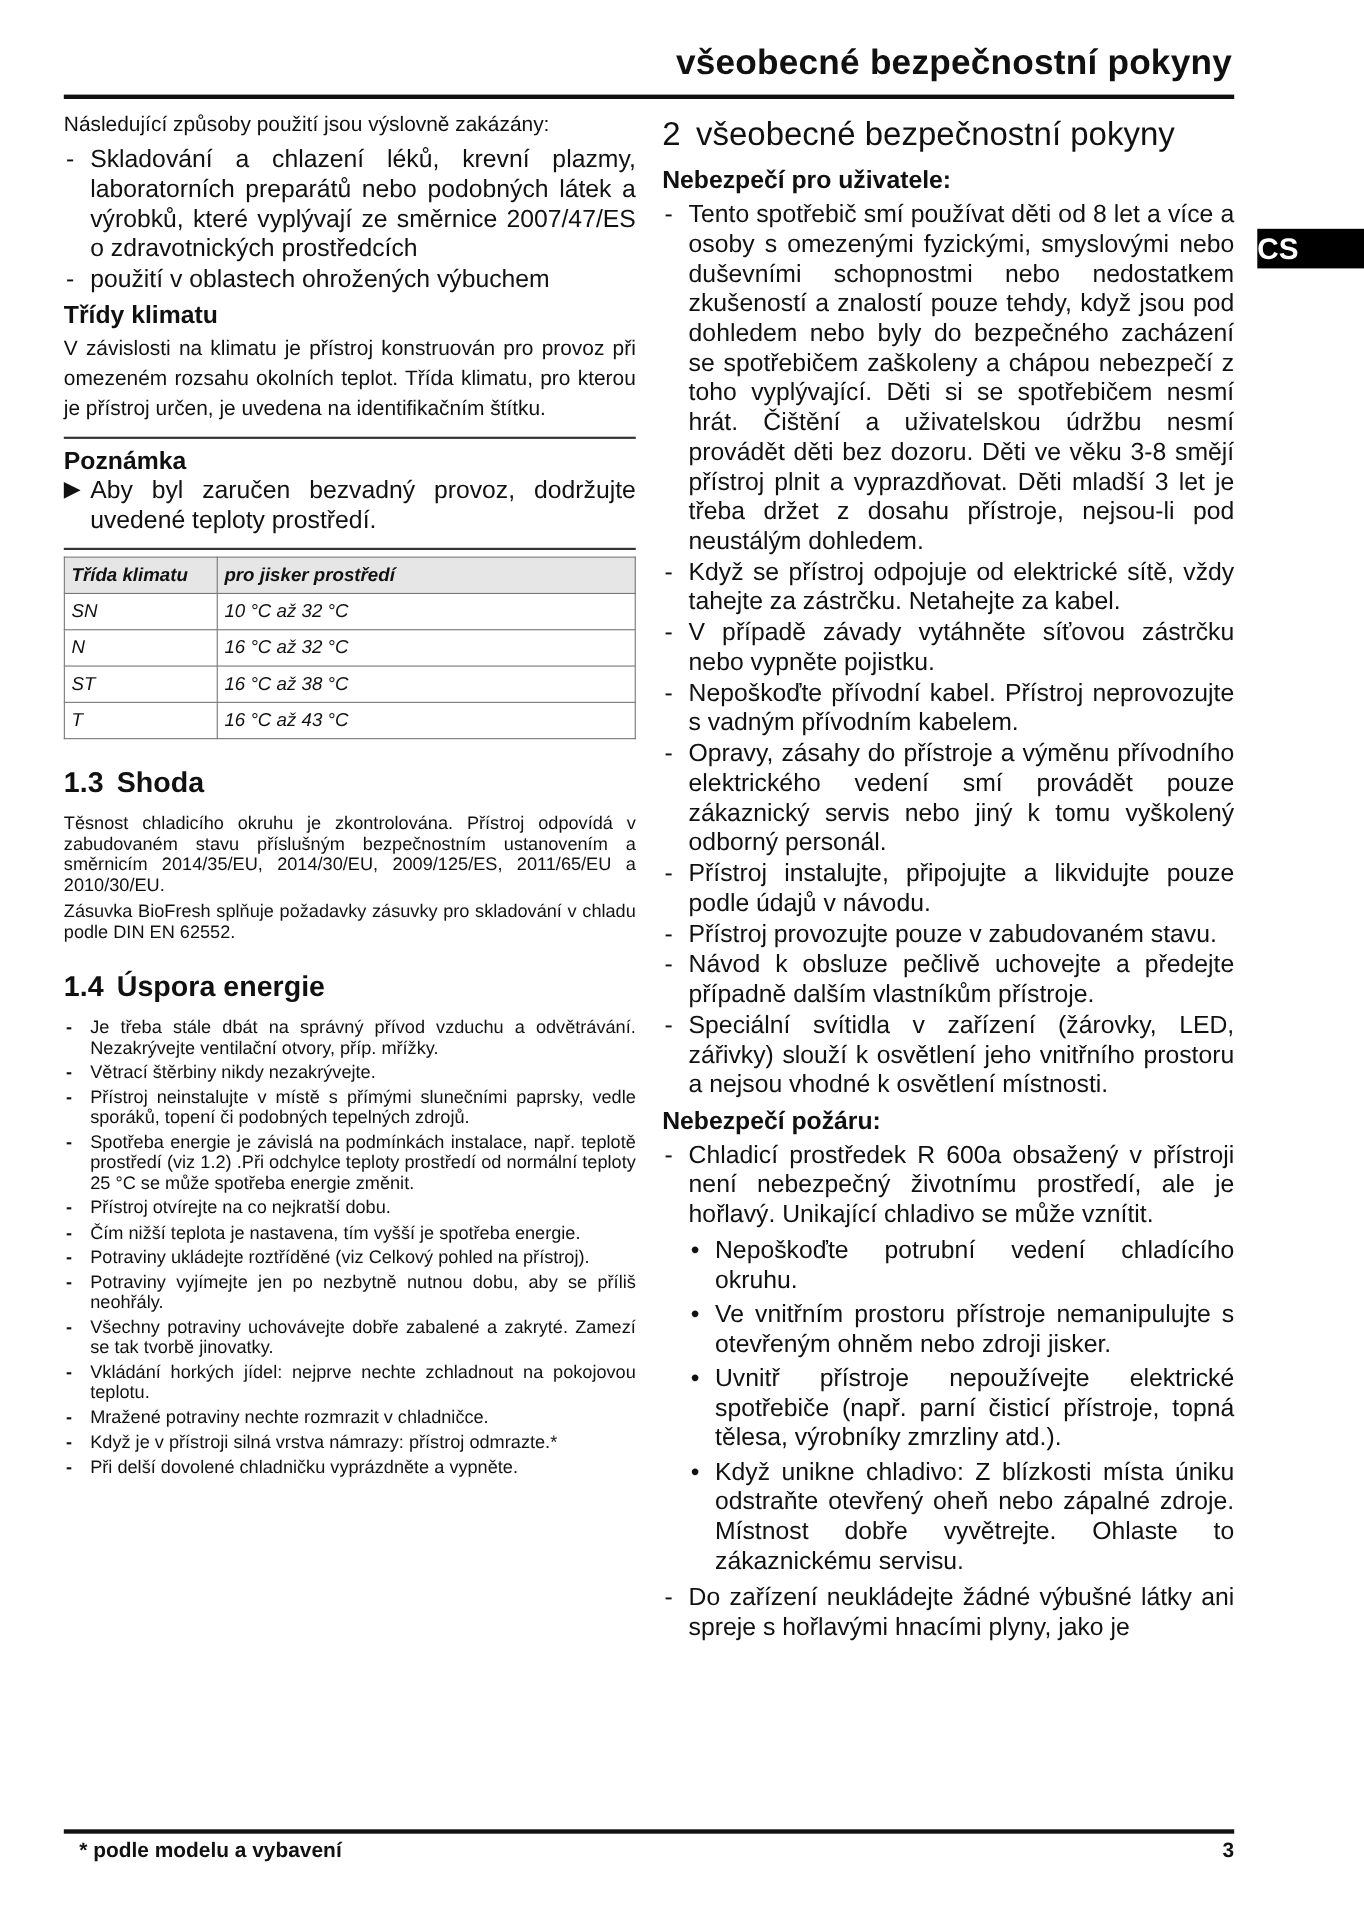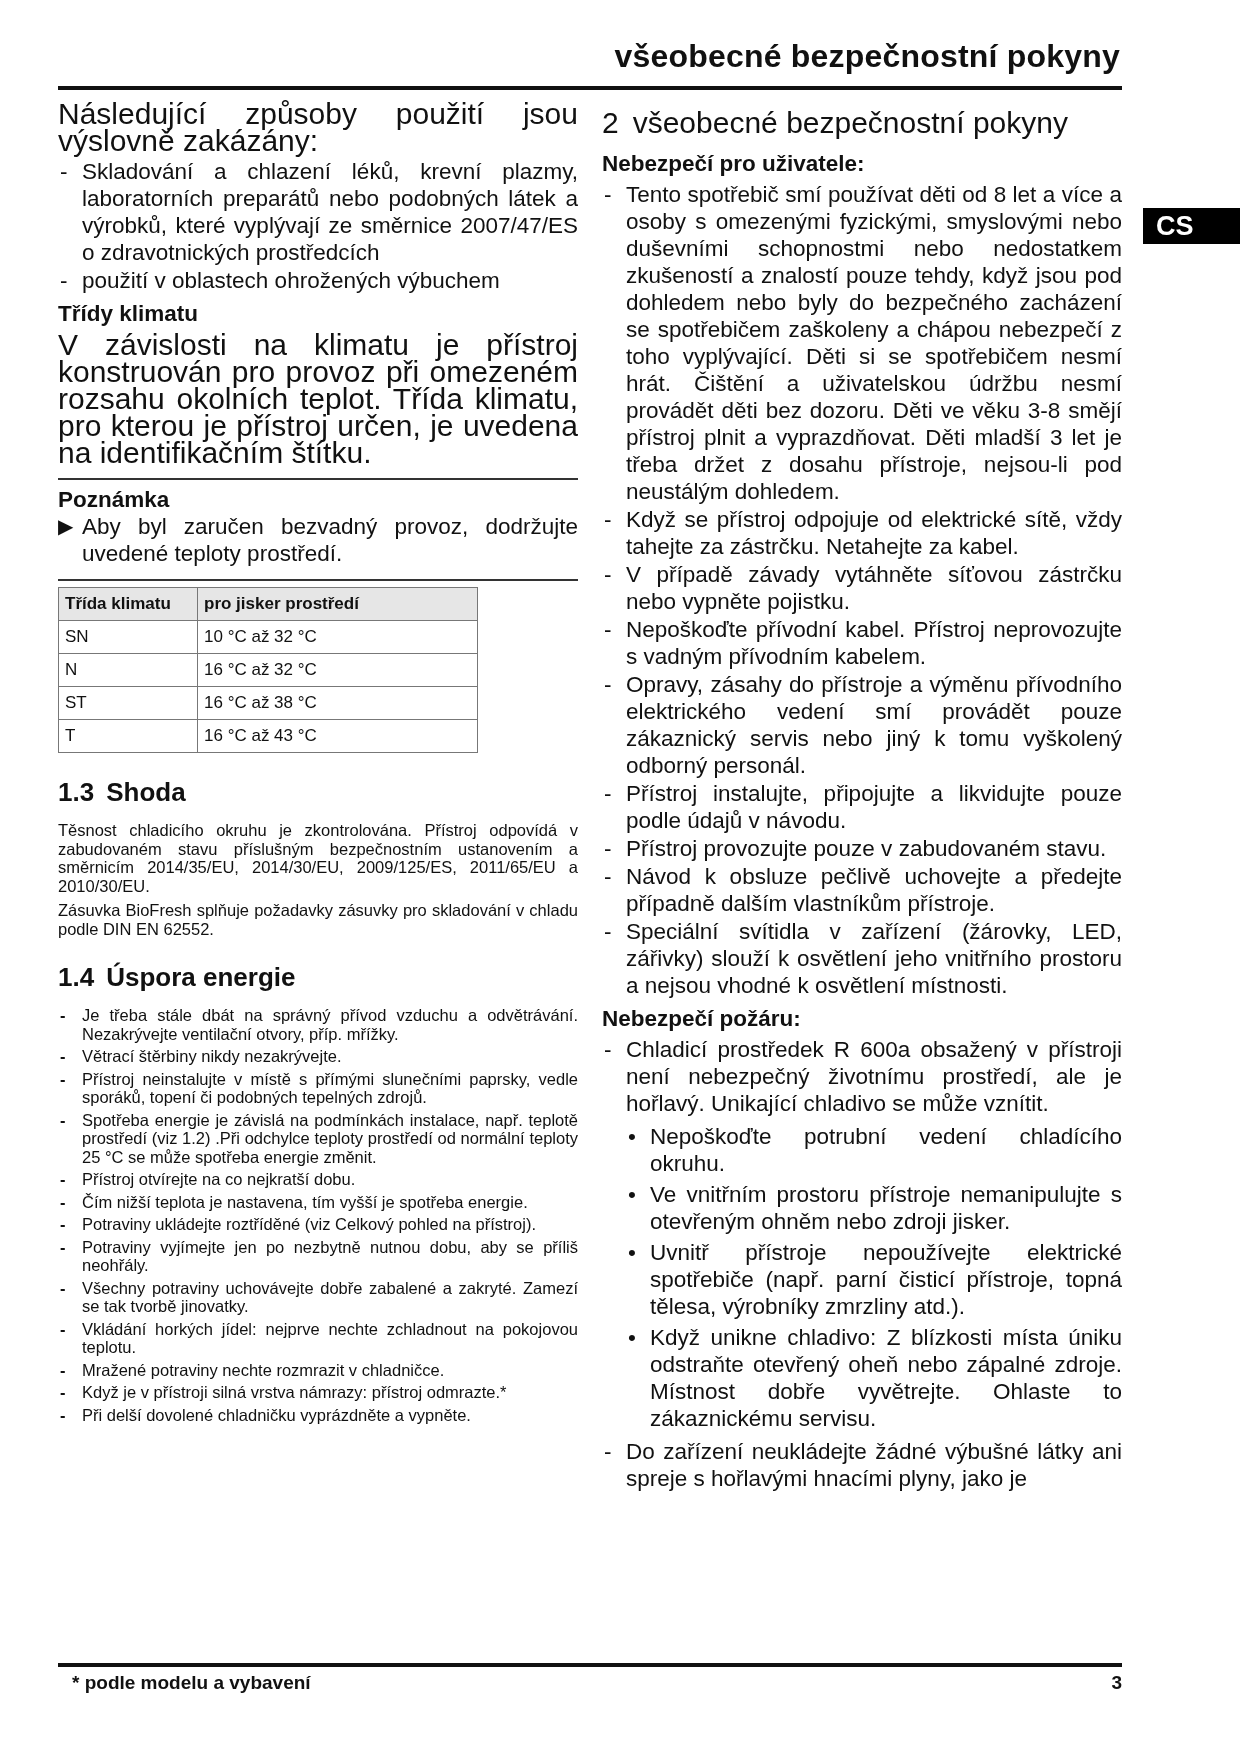--- a/index.html
+++ b/index.html
@@ -5,42 +5,42 @@
   html, body { margin: 0; padding: 0; background: #ffffff; }
   body { width: 1240px; height: 1754px; position: relative; overflow: hidden;
          font-family: "Liberation Sans", "DejaVu Sans", sans-serif; color: #111; }
   .page { position: absolute; left: 0; top: 0; width: 1240px; height: 1754px; }
 
   .running-head { position: absolute; left: 600px; top: 38px; width: 520px; text-align: right;
                   font-size: 32px; font-weight: bold; letter-spacing: 0.2px; }
   .head-rule { position: absolute; left: 58px; top: 86px; width: 1064px; height: 4px; background: #111; }
 
   .lang-tab { position: absolute; left: 1143px; top: 208px; width: 97px; height: 36px; background: #000;
-              color: #fff; font-weight: bold; font-size: 27px; line-height: 36px; padding-left: 13px; box-sizing: border-box; }
+              color: #fff; font-weight: bold; font-size: 27px; line-height: 36px; box-sizing: border-box; }
 
   .col { position: absolute; top: 100px; }
   .col-left { left: 58px; width: 520px; }
   .col-right { left: 602px; width: 520px; }
 
-  .p { font-size: 30px; line-height: 27px; margin: 0 0 8px 0; text-align: justify; }
+  .p { font-size: 19px; line-height: 27px; margin: 0 0 8px 0; text-align: justify; }
   .p.tight { margin-bottom: 4px; }
   .sub { font-size: 22.5px; font-weight: bold; line-height: 27px; margin: 4px 0 4px 0; }
   .dash-list { list-style: none; margin: 0 0 6px 0; padding: 0; }
   .dash-list li { position: relative; padding-left: 24px; font-size: 22.5px; line-height: 27px; text-align: justify; margin-bottom: 1px; }
   .dash-list li::before { content: "-"; position: absolute; left: 2px; top: 0; }
   .dot-list { list-style: none; margin: 4px 0 6px 24px; padding: 0; }
   .dot-list li { position: relative; padding-left: 24px; font-size: 22.5px; line-height: 27px; text-align: justify; margin-bottom: 4px; }
   .dot-list li::before { content: "•"; position: absolute; left: 2px; top: 0; }
 
   .rule { height: 2px; background: #333; margin: 12px 0 6px 0; }
   .note-title { font-size: 22.5px; font-weight: bold; line-height: 27px; margin: 0; }
   .note-item { position: relative; padding-left: 24px; font-size: 22.5px; line-height: 27px; text-align: justify; }
   .note-item .arrow { position: absolute; left: 0; top: 0; font-size: 20px; }
 
-  table.climate { border-collapse: collapse; width: 420px; font-size: 17px; }
+  table.climate { border-collapse: collapse; width: 520px; font-size: 17px; font-style: italic; }
   table.climate th, table.climate td { border: 1px solid #777; padding: 0 6px; height: 32px; text-align: left; }
   table.climate th { background: #e6e6e6; font-weight: bold; }
   table.climate th:first-child, table.climate td:first-child { width: 126px; }
 
   .h2 { font-size: 26px; font-weight: bold; margin: 24px 0 14px 0; line-height: 30px; }
   .h2 .num { margin-right: 12px; }
   .small { font-size: 16.5px; line-height: 18.5px; text-align: justify; margin: 0 0 6px 0; }
   .small-list { list-style: none; margin: 0; padding: 0; }
   .small-list li { position: relative; padding-left: 24px; font-size: 16.5px; line-height: 18.5px; text-align: justify; margin-bottom: 4px; }
   .small-list li::before { content: "-"; position: absolute; left: 2px; top: 0; font-weight: bold; }

